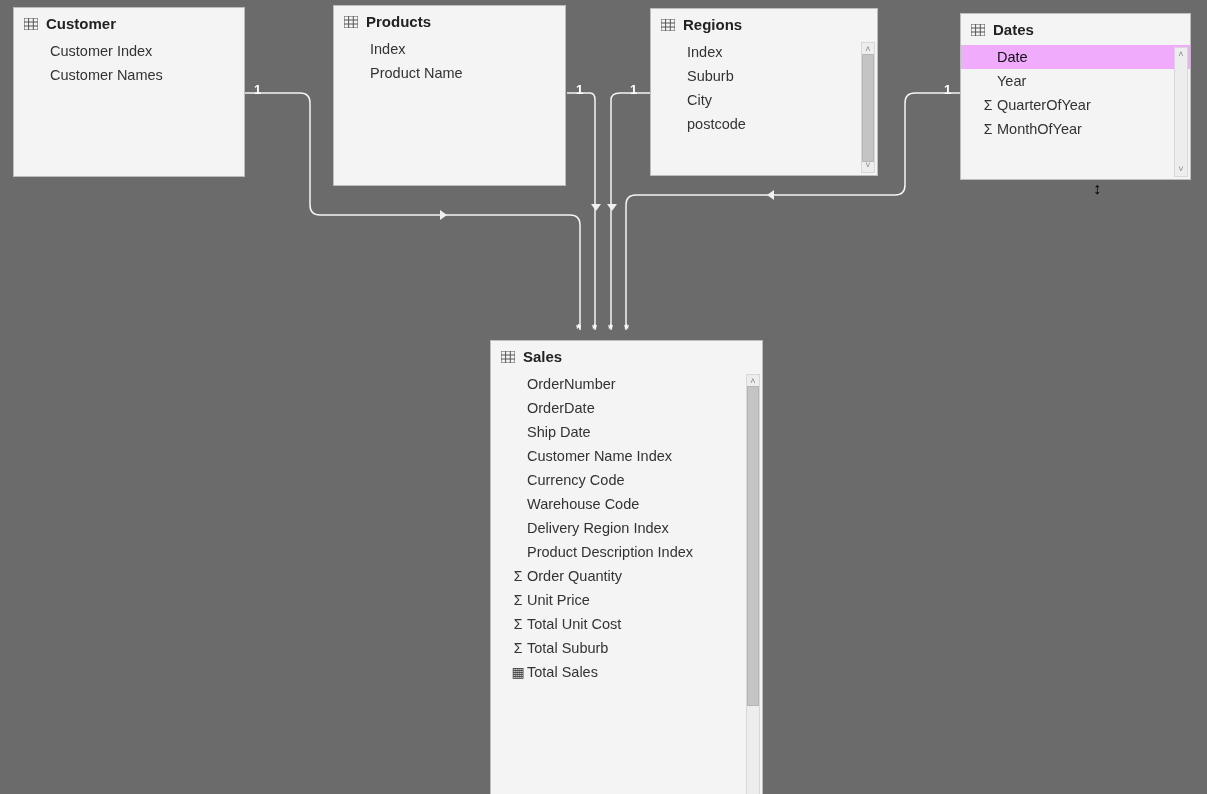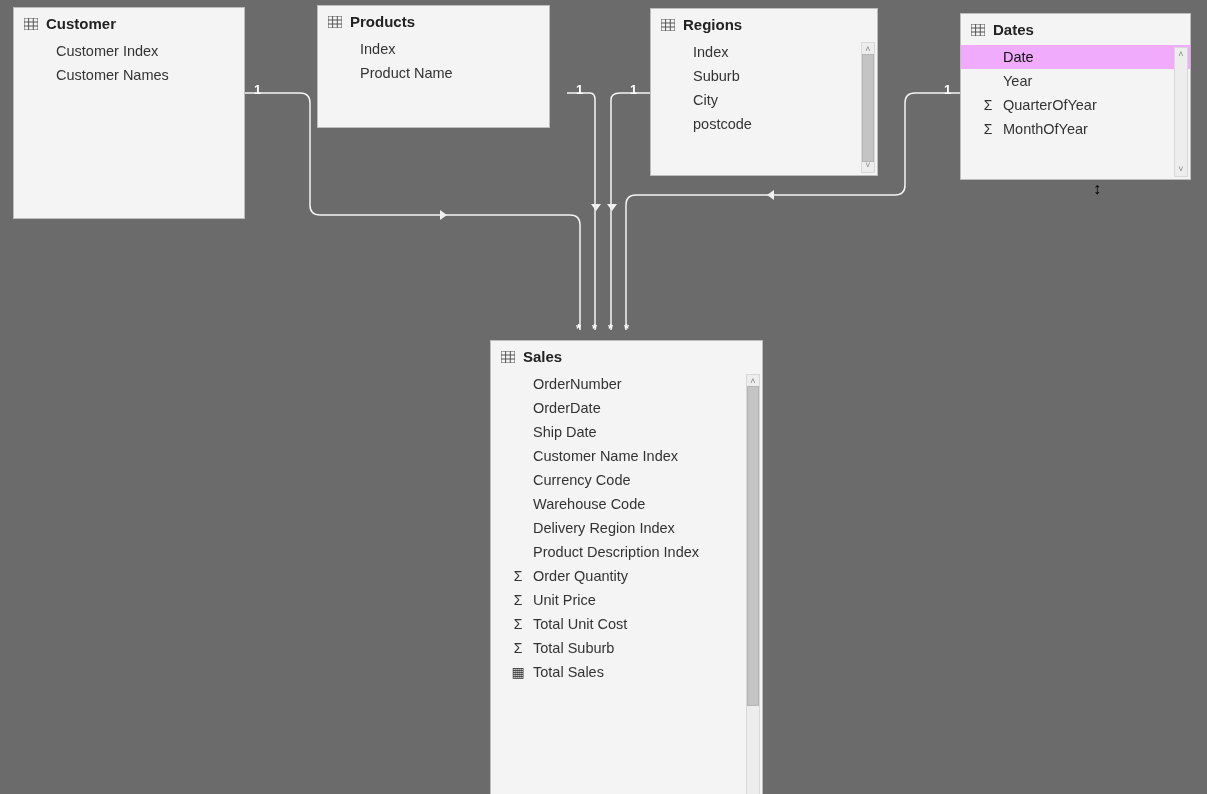--- a/index.html
+++ b/index.html
@@ -37,21 +37,20 @@
     position: relative;
     flex: 1;
     overflow: hidden;
   }
   .field-row {
     display: flex;
     align-items: center;
     padding: 4px 10px 4px 18px;
     font-size: 14.5px;
     color: #333;
-    gap: 6px;
   }
   .field-row.selected {
     background: #f0abfc;
     color: #111;
   }
   .field-glyph {
     width: 18px;
     display: inline-flex;
     justify-content: center;
     color: #333;
@@ -143,21 +142,21 @@
 
   <path d="M245,93 L300,93 Q310,93 310,103 L310,205 Q310,215 320,215 L570,215 Q580,215 580,225 L580,330"></path>
 
   <path d="M567,93 L590,93 Q595,93 595,100 L595,330"></path>
 
   <path d="M650,93 L620,93 Q611,93 611,100 L611,330"></path>
 
   <path d="M960,93 L915,93 Q905,93 905,103 L905,185 Q905,195 895,195 L636,195 Q626,195 626,205 L626,330"></path>
 </svg>
 
-<div class="table-card" style="left:13px; top:7px; width:232px; height:212px;">
+<div class="table-card" style="left:13px; top:7px; width:232px; height:170px;">
   <div class="table-header">
     <span class="table-icon">
       <svg viewBox="0 0 14 12">
           <rect x="0" y="0" width="14" height="12" fill="none" stroke="#555" stroke-width="1"></rect>
           <line x1="0" y1="4" x2="14" y2="4" stroke="#555"></line>
           <line x1="0" y1="8" x2="14" y2="8" stroke="#555"></line>
           <line x1="4.6" y1="0" x2="4.6" y2="12" stroke="#555"></line>
           <line x1="9.3" y1="0" x2="9.3" y2="12" stroke="#555"></line>
         </svg>
     </span>
@@ -168,21 +167,21 @@
         <span class="field-glyph blank">.</span>
         <span>Customer Index</span>
       </div>
     <div class="field-row">
         <span class="field-glyph blank">.</span>
         <span>Customer Names</span>
       </div>
   </div>
 </div>
 
-<div class="table-card" style="left:317px; top:5px; width:233px; height:123px;">
+<div class="table-card" style="left:333px; top:5px; width:233px; height:181px;">
   <div class="table-header">
     <span class="table-icon">
       <svg viewBox="0 0 14 12">
           <rect x="0" y="0" width="14" height="12" fill="none" stroke="#555" stroke-width="1"></rect>
           <line x1="0" y1="4" x2="14" y2="4" stroke="#555"></line>
           <line x1="0" y1="8" x2="14" y2="8" stroke="#555"></line>
           <line x1="4.6" y1="0" x2="4.6" y2="12" stroke="#555"></line>
           <line x1="9.3" y1="0" x2="9.3" y2="12" stroke="#555"></line>
         </svg>
     </span>

